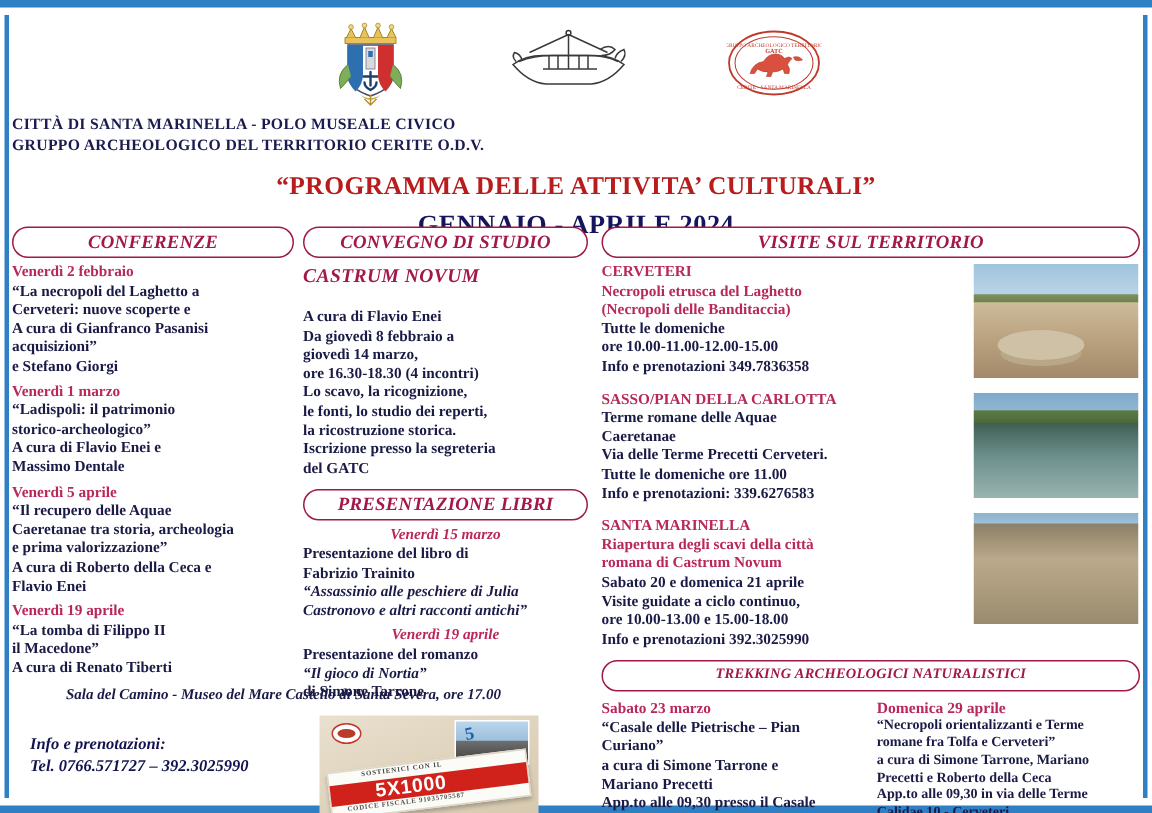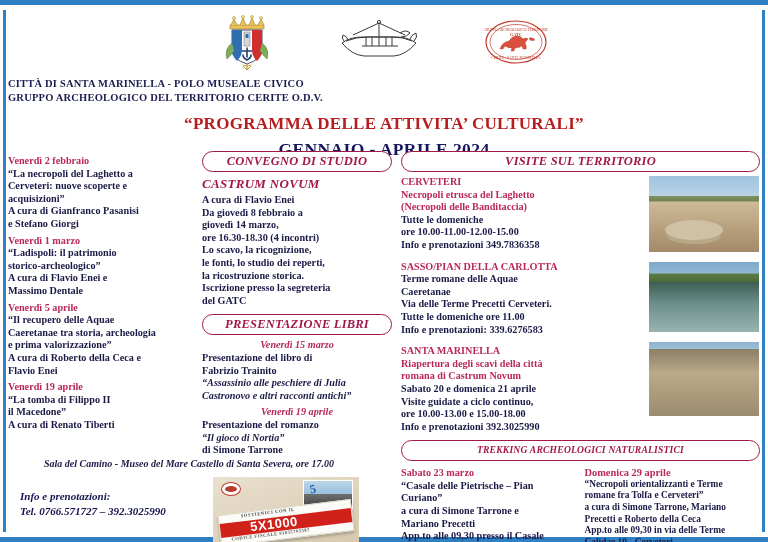--- a/index.html
+++ b/index.html
@@ -208,27 +208,28 @@
         <div class="org-line">GRUPPO ARCHEOLOGICO DEL TERRITORIO CERITE O.D.V.</div>
       </div>
 
       <div class="title-main">“PROGRAMMA DELLE ATTIVITA’ CULTURALI”</div>
       <div class="title-sub">GENNAIO - APRILE 2024</div>
     </div>
 
     <div class="columns">
 
       <div class="col-left">
+        <div class="pill">CONFERENZE</div>
 
         <div class="blk">
           <span class="ln date">Venerdì 2 febbraio</span>
           <span class="ln">“La necropoli del Laghetto a</span>
           <span class="ln">Cerveteri: nuove scoperte e</span>
+          <span class="ln">A cura di Gianfranco Pasanisi</span>
           <span class="ln">acquisizioni”</span>
-          <span class="ln">A cura di Gianfranco Pasanisi</span>
           <span class="ln">e Stefano Giorgi</span>
         </div>
 
         <div class="blk">
           <span class="ln date">Venerdì 1 marzo</span>
           <span class="ln">“Ladispoli: il patrimonio</span>
           <span class="ln">storico-archeologico”</span>
           <span class="ln">A cura di Flavio Enei e</span>
           <span class="ln">Massimo Dentale</span>
         </div>
@@ -247,21 +248,21 @@
           <span class="ln">“La tomba di Filippo II</span>
           <span class="ln">il Macedone”</span>
           <span class="ln">A cura di Renato Tiberti</span>
         </div>
       </div>
 
       <div class="col-mid">
         <div class="pill">CONVEGNO DI STUDIO</div>
         <div class="sect-title">CASTRUM NOVUM</div>
 
-        <div class="blk" style="margin-top:2px">
+        <div class="blk" style="margin-top:14px">
           <span class="ln">A cura di Flavio Enei</span>
           <span class="ln">Da giovedì 8  febbraio a</span>
           <span class="ln">giovedì 14 marzo,</span>
           <span class="ln">ore 16.30-18.30 (4 incontri)</span>
           <span class="ln">Lo scavo, la ricognizione,</span>
           <span class="ln">le fonti, lo studio dei reperti,</span>
           <span class="ln">la ricostruzione storica.</span>
           <span class="ln">Iscrizione presso la segreteria</span>
           <span class="ln">del GATC</span>
         </div>

